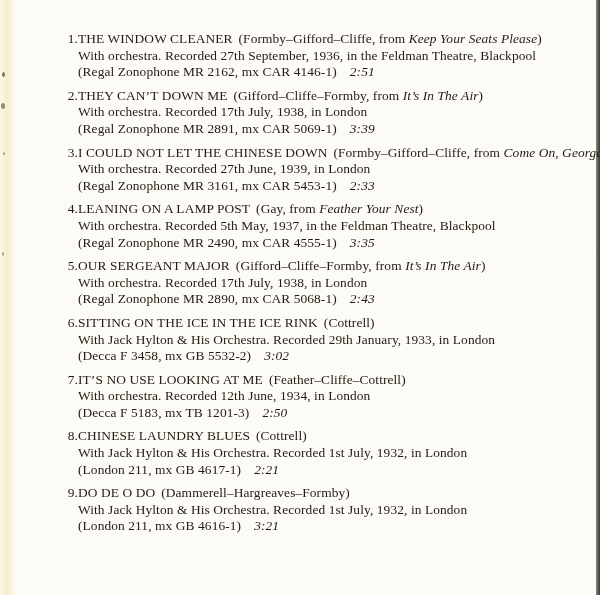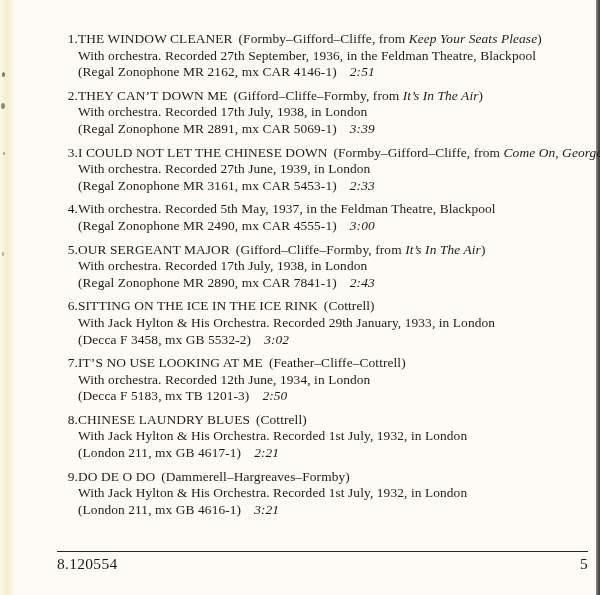--- a/index.html
+++ b/index.html
@@ -137,31 +137,32 @@
     <div class="lines">
       <div class="line title-line"><span class="title">I COULD NOT LET THE CHINESE DOWN</span><span class="credit-pre">(Formby–Gifford–Cliffe, from </span><i class="film">Come On, George</i></div>
       <div class="line recording">With orchestra. Recorded 27th June, 1939, in London</div>
       <div class="line"><span class="catalog">(Regal Zonophone MR 3161, mx CAR 5453-1)</span><i class="duration">2:33</i></div>
     </div>
   </div>
 
   <div class="track">
     <span class="num">4.</span>
     <div class="lines">
+      <div class="line title-line"><span class="title">LEANING ON A LAMP POST</span><span class="credit-pre">(Gay, from </span><i class="film">Feather Your Nest</i><span class="credit-post">)</span></div>
       <div class="line recording">With orchestra. Recorded 5th May, 1937, in the Feldman Theatre, Blackpool</div>
-      <div class="line"><span class="catalog">(Regal Zonophone MR 2490, mx CAR 4555-1)</span><i class="duration">3:00</i></div>
+      <div class="line"><span class="catalog">(Regal Zonophone MR 2490, mx CAR 4555-1)</span><i class="duration">3:35</i></div>
     </div>
   </div>
 
   <div class="track">
     <span class="num">5.</span>
     <div class="lines">
       <div class="line title-line"><span class="title">OUR SERGEANT MAJOR</span><span class="credit-pre">(Gifford–Cliffe–Formby, from </span><i class="film">It’s In The Air</i><span class="credit-post">)</span></div>
       <div class="line recording">With orchestra. Recorded 17th July, 1938, in London</div>
-      <div class="line"><span class="catalog">(Regal Zonophone MR 2890, mx CAR 7841-1)</span><i class="duration">2:43</i></div>
+      <div class="line"><span class="catalog">(Regal Zonophone MR 2890, mx CAR 5068-1)</span><i class="duration">2:43</i></div>
     </div>
   </div>
 
   <div class="track">
     <span class="num">6.</span>
     <div class="lines">
       <div class="line title-line"><span class="title">SITTING ON THE ICE IN THE ICE RINK</span><span class="credit-pre">(Cottrell)</span><span class="credit-post"></span></div>
       <div class="line recording">With Jack Hylton &amp; His Orchestra. Recorded 29th January, 1933, in London</div>
       <div class="line"><span class="catalog">(Decca F 3458, mx GB 5532-2)</span><i class="duration">3:02</i></div>
     </div>
@@ -188,20 +189,13 @@
   <div class="track">
     <span class="num">9.</span>
     <div class="lines">
       <div class="line title-line"><span class="title">DO DE O DO</span><span class="credit-pre">(Dammerell–Hargreaves–Formby)</span><span class="credit-post"></span></div>
       <div class="line recording">With Jack Hylton &amp; His Orchestra. Recorded 1st July, 1932, in London</div>
       <div class="line"><span class="catalog">(London 211, mx GB 4616-1)</span><i class="duration">3:21</i></div>
     </div>
   </div>
 </main>
 
-  <footer class="footer">
-    <div class="rule"></div>
-    <div class="footer-row">
-      <span>8.120554</span>
-      <span>5</span>
-    </div>
-  </footer>
 </div>
 
 </body></html>

